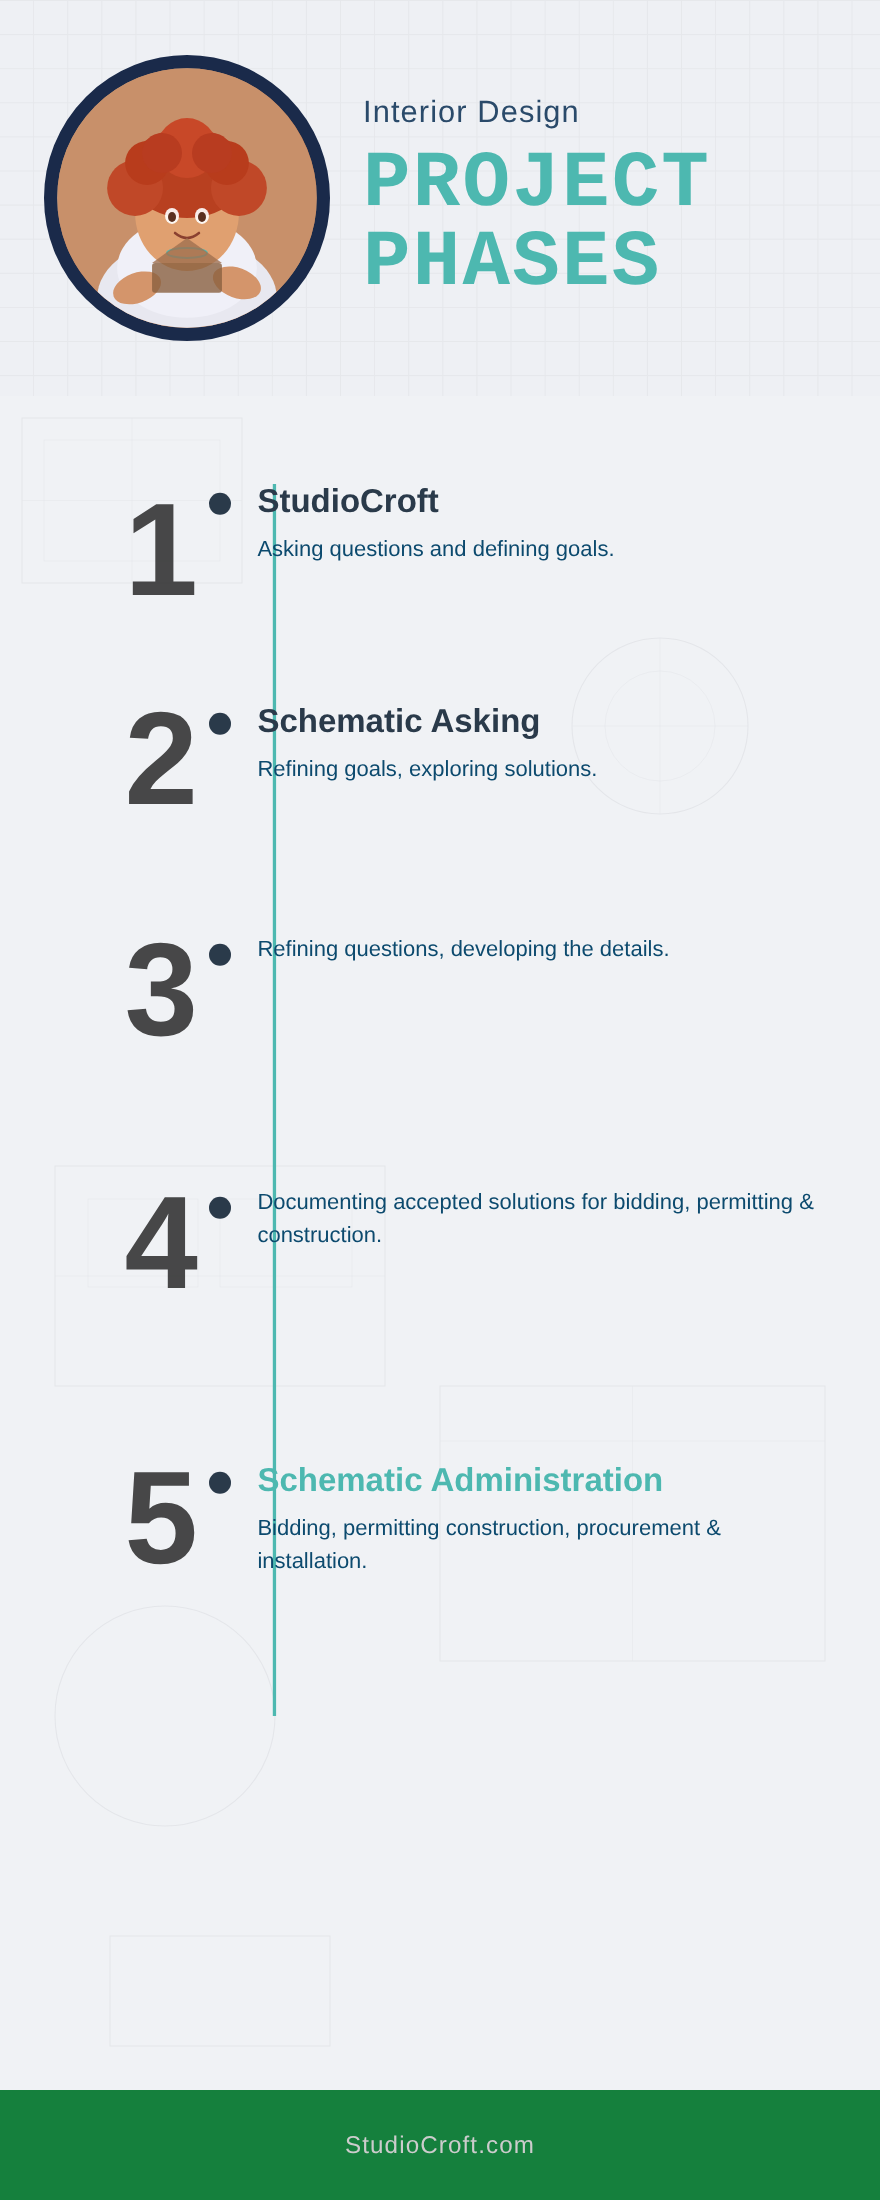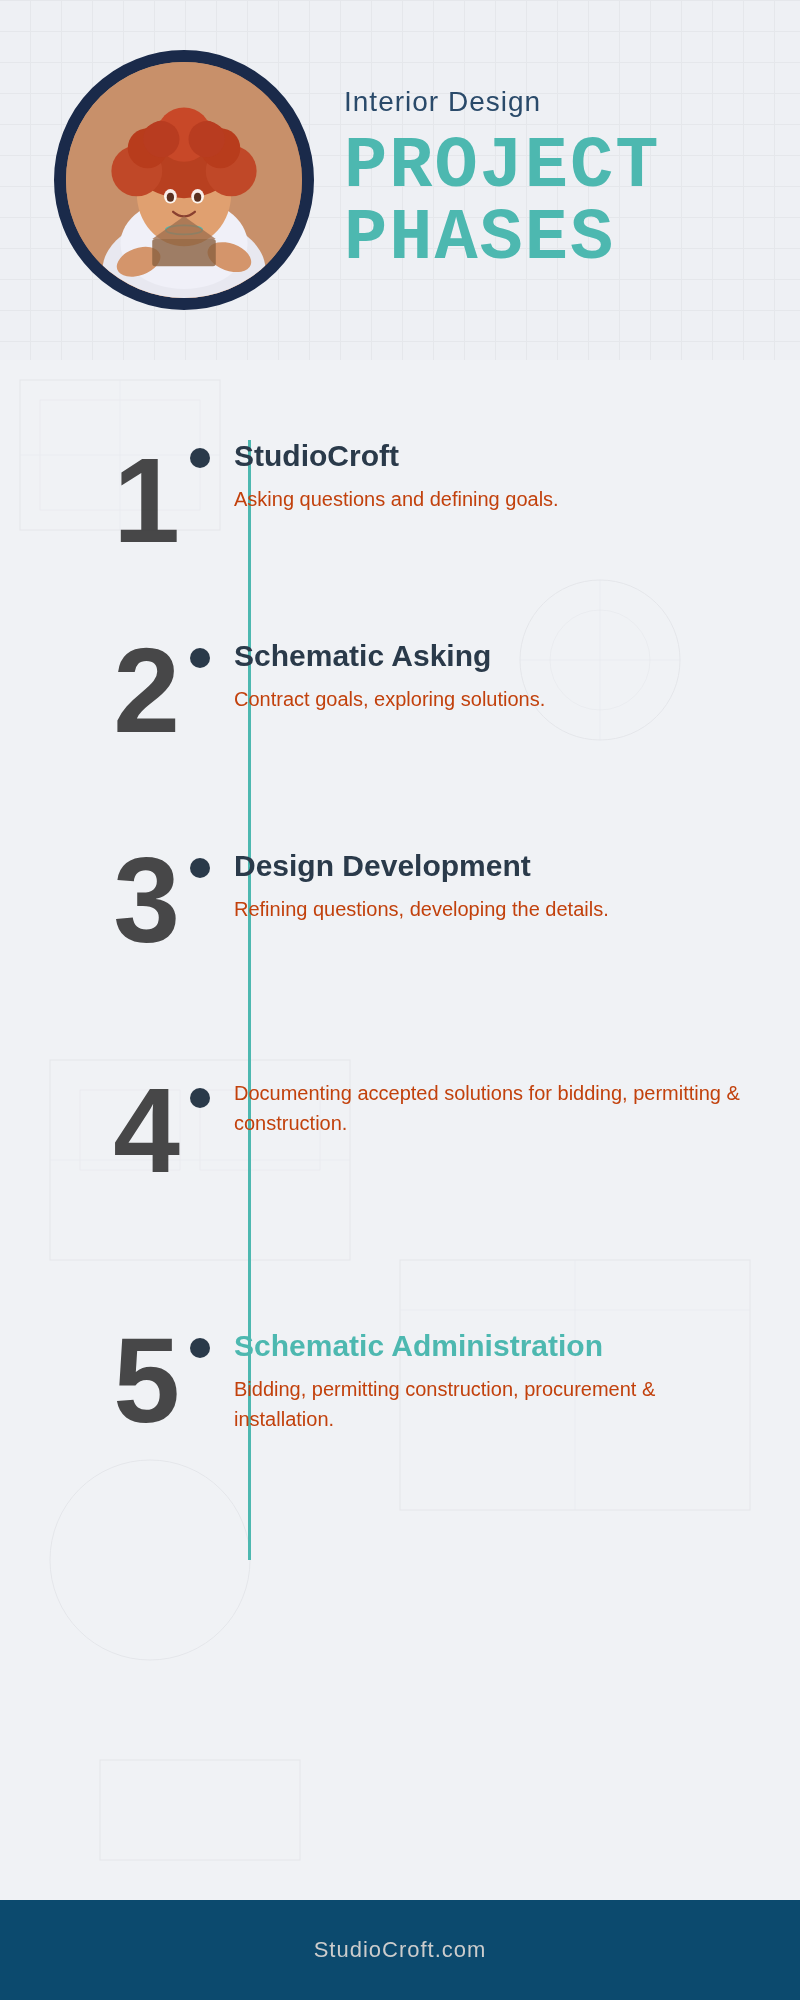--- a/index.html
+++ b/index.html
@@ -13,21 +13,21 @@
     }
 
     
     .header {
       position: relative;
       width: 100%;
       height: 360px;
       background: #eef0f4;
       display: flex;
       align-items: center;
-      padding: 40px 60px 40px 54px;
+      padding: 40px 60px 40px 40px;
       overflow: hidden;
     }
 
     .header-bg {
       position: absolute;
       top: 0; left: 0; right: 0; bottom: 0;
       opacity: 0.08;
       background-image: 
         repeating-linear-gradient(0deg, transparent, transparent 30px, #888 30px, #888 31px),
         repeating-linear-gradient(90deg, transparent, transparent 30px, #888 30px, #888 31px);
@@ -156,21 +156,21 @@
       margin-bottom: 10px;
     }
 
     .phase-title.teal {
       color: #4db8b0;
     }
 
     .phase-desc {
       font-family: Arial, sans-serif;
       font-size: 20px;
-      color: #c2410c;
+      color: #0c4a6e;
       line-height: 1.5;
       font-weight: 400;
     }
 
     
     .phase-1 .phase-number { font-size: 120px; padding-top: 10px; }
     .phase-1 { min-height: 190px; }
 
     
     .phase-2 .phase-number { font-size: 120px; }
@@ -185,21 +185,21 @@
     .phase-4 { min-height: 240px; }
 
     
     .phase-5 .phase-number { font-size: 120px; }
     .phase-5 { min-height: 280px; }
 
     
     .footer {
       width: 100%;
       height: 100px;
-      background: #0c4a6e;
+      background: #15803d;
       display: flex;
       align-items: center;
       justify-content: center;
     }
 
     .footer-text {
       font-family: Arial, sans-serif;
       font-size: 22px;
       color: #ccc;
       letter-spacing: 1px;
@@ -303,29 +303,28 @@
         <div class="phase-title">StudioCroft</div>
         <div class="phase-desc">Asking questions and defining goals.</div>
       </div>
     </div>
 
     <div class="phase-item phase-2">
       <div class="phase-number">2</div>
       <div class="phase-dot"></div>
       <div class="phase-content">
         <div class="phase-title">Schematic Asking</div>
-        <div class="phase-desc">Contract goals, exploring solutions.</div>
+        <div class="phase-desc">Refining goals, exploring solutions.</div>
       </div>
     </div>
 
     <div class="phase-item phase-3">
       <div class="phase-number">3</div>
       <div class="phase-dot"></div>
       <div class="phase-content">
-        <div class="phase-title">Design Development</div>
         <div class="phase-desc">Refining questions, developing the details.</div>
       </div>
     </div>
 
     <div class="phase-item phase-4">
       <div class="phase-number">4</div>
       <div class="phase-dot"></div>
       <div class="phase-content">
         <div class="phase-desc">Documenting accepted solutions for bidding, permitting &amp; construction.</div>
       </div>

